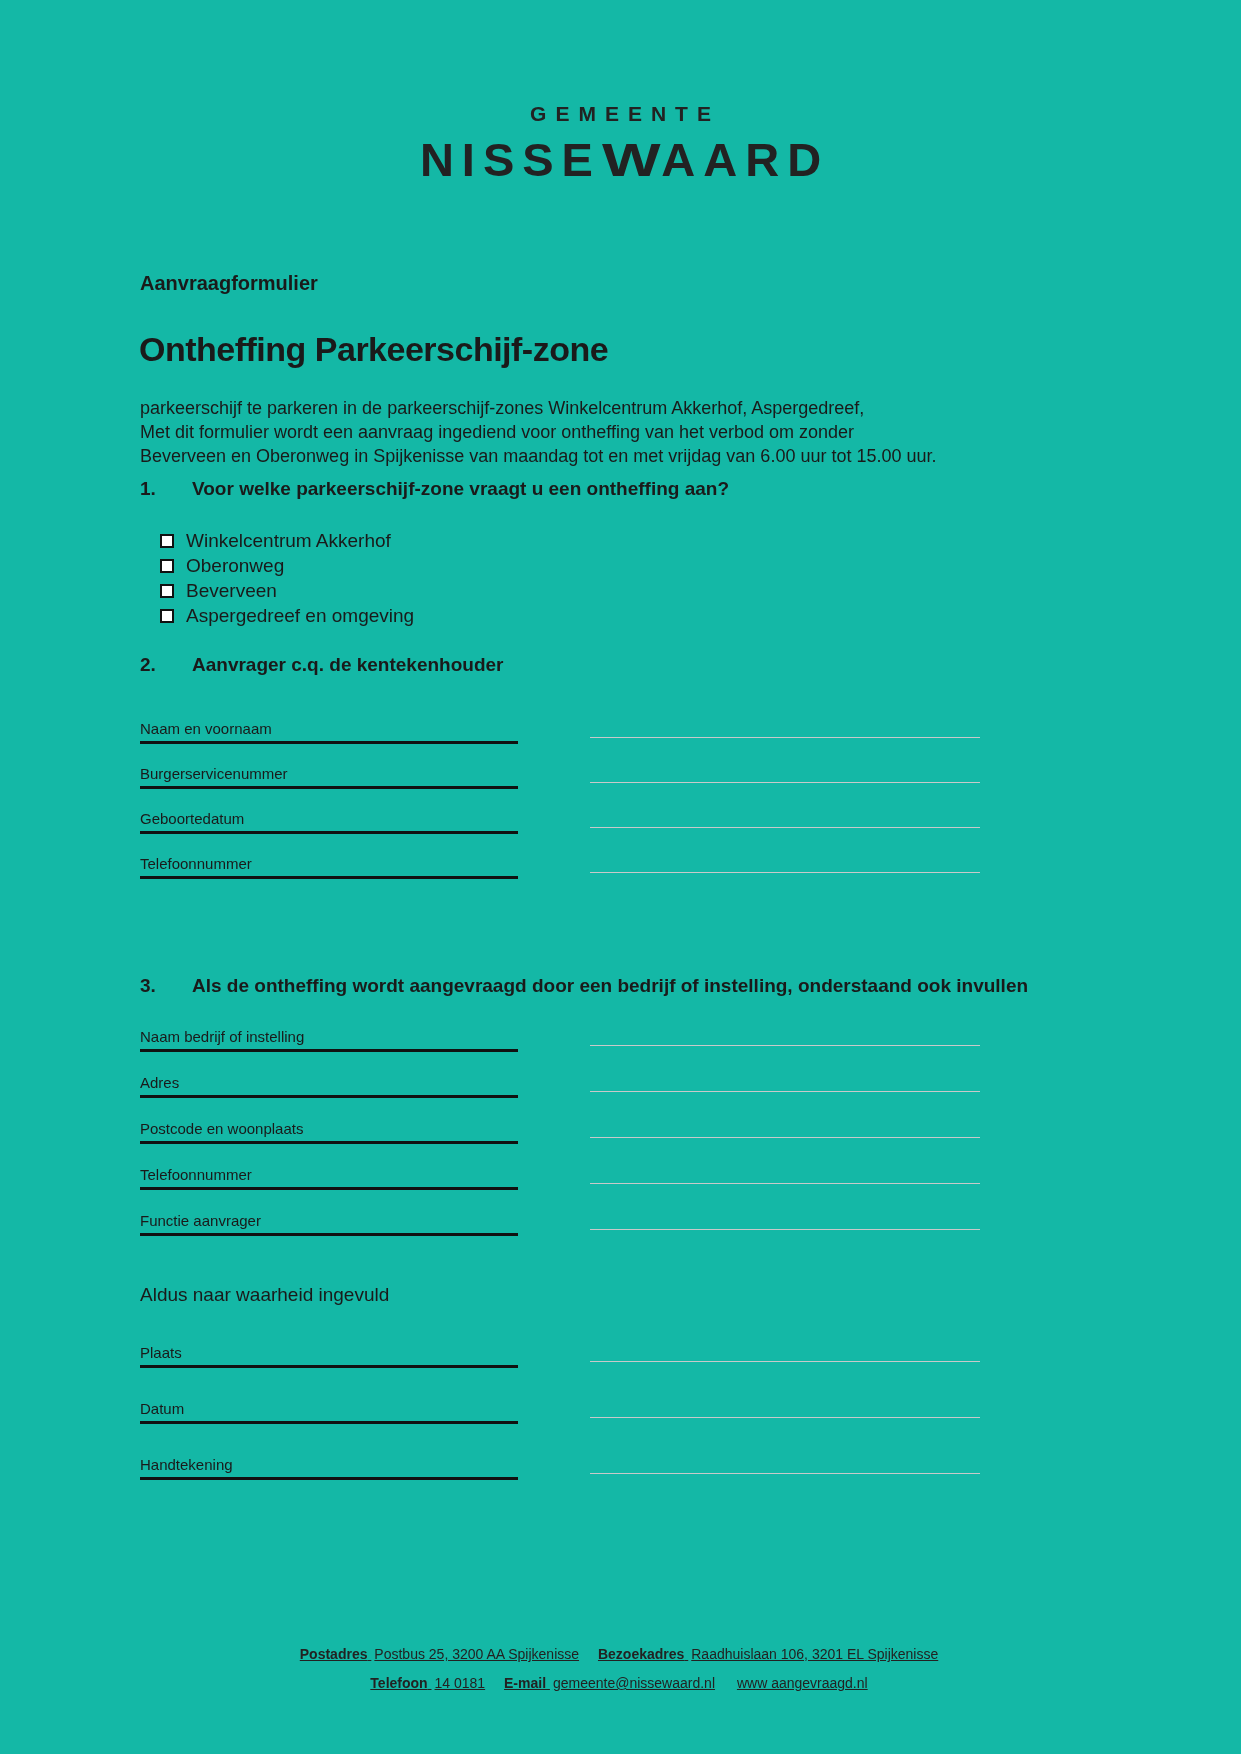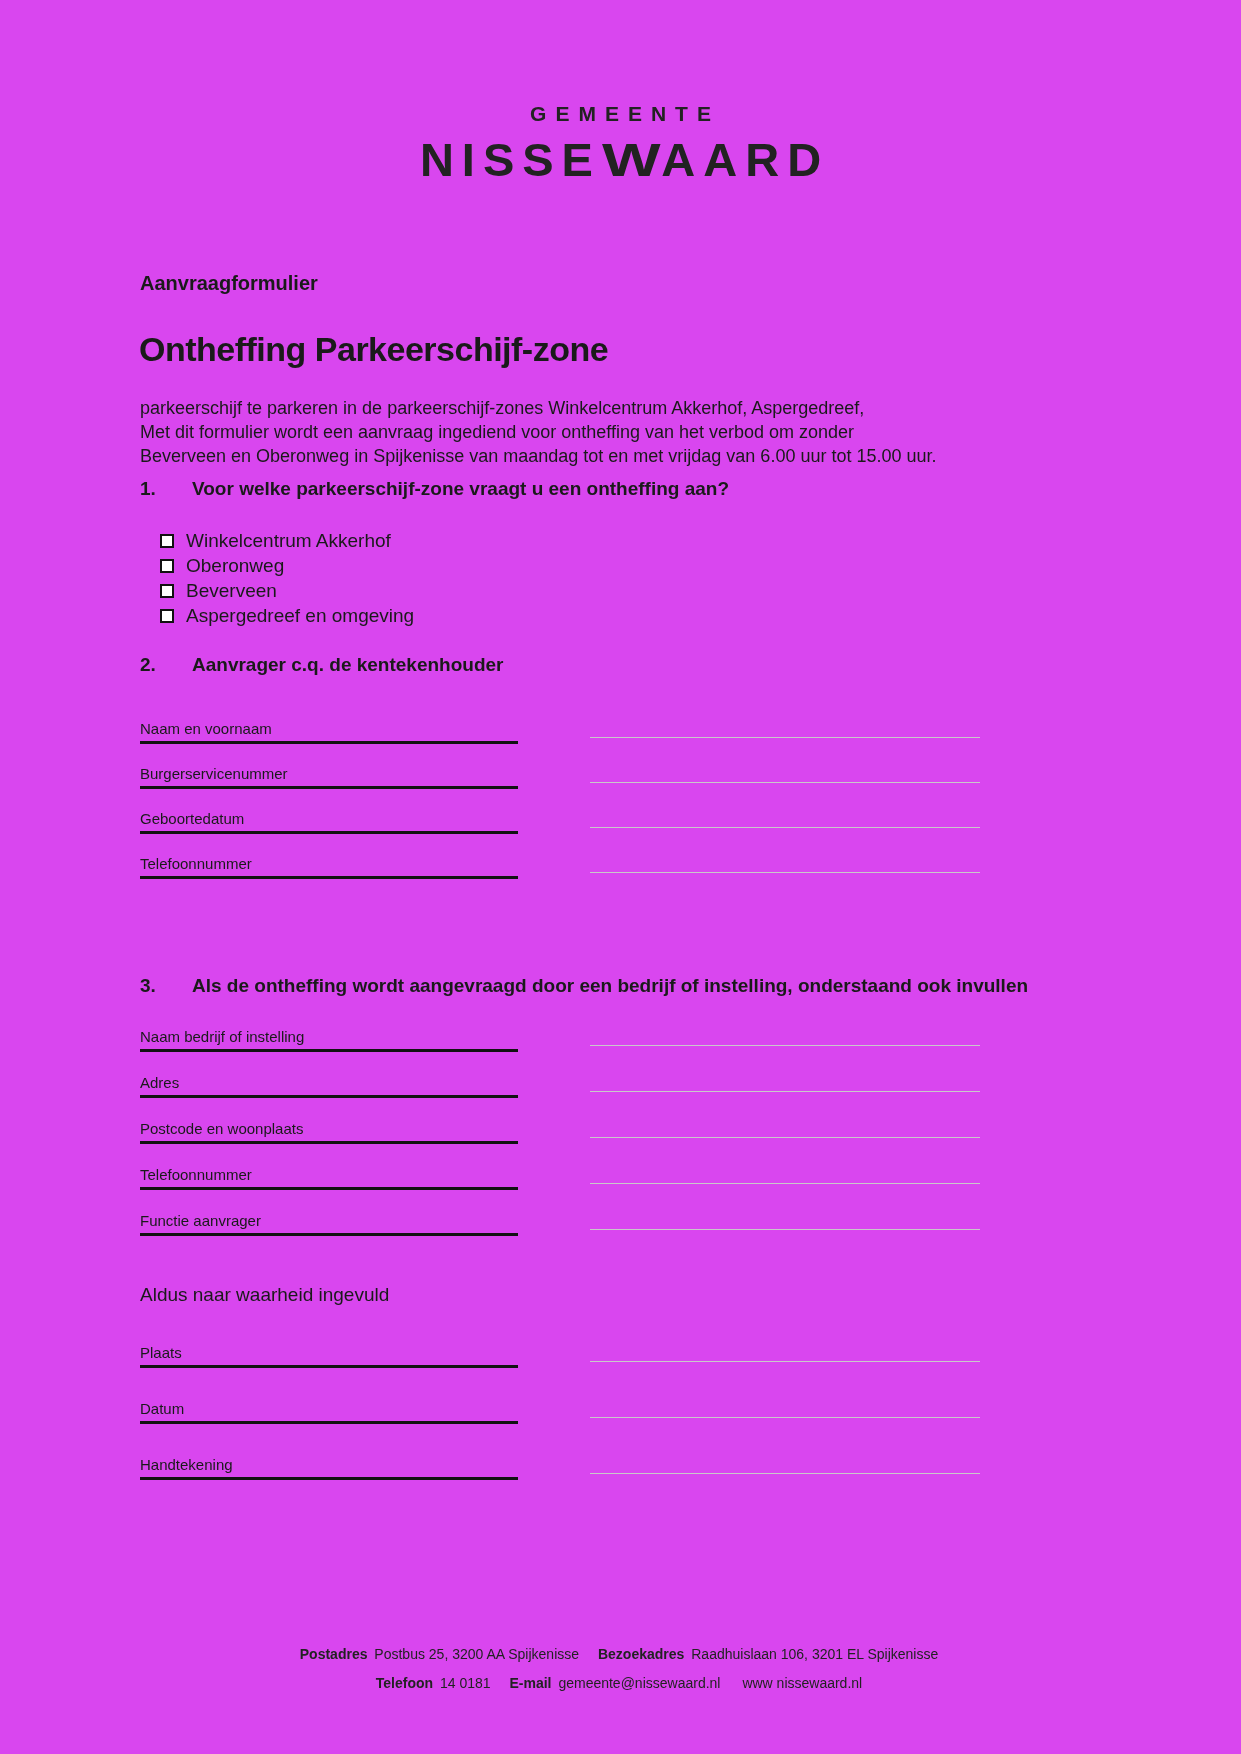--- a/index.html
+++ b/index.html
@@ -5,21 +5,21 @@
   :root{
     --ink:#1a1a1a;
     --line-black:#111111;
     --line-gray:#c9c9c9;
   }
   html,body{margin:0;padding:0;background:#ffffff;}
   .page{
     position:relative;
     width:1241px;
     height:1754px;
-    background:#d946ef;
+    background:#14b8a6;
     font-family:"Liberation Sans", sans-serif;
     color:var(--ink);
     overflow:hidden;
   }
   
   .logo{position:absolute;top:102px;left:0;width:100%;text-align:center;}
   .logo-gemeente{font-size:21px;font-weight:bold;letter-spacing:9px;text-indent:9px;color:#222;}
   .logo-name{font-size:47px;font-weight:bold;letter-spacing:8px;text-indent:8px;margin-top:6px;color:#222;}
   .logo-w{display:inline-block;transform:scaleX(1.32);transform-origin:center;}
   
@@ -35,21 +35,21 @@
   .cbox{width:14px;height:14px;border:2px solid var(--line-black);margin-right:12px;flex:0 0 14px;box-sizing:border-box;background:#fff;}
   
   .frow{position:absolute;left:140px;width:960px;height:32px;}
   .flabel{position:absolute;left:0;bottom:0;width:378px;font-size:15px;padding-bottom:4px;border-bottom:3px solid var(--line-black);}
   .fline{position:absolute;left:450px;bottom:6px;width:390px;border-bottom:1px solid var(--line-gray);}
   
   .footer{position:absolute;top:1646px;left:0;width:100%;text-align:center;font-size:14px;color:#222;}
   .footer .row2{margin-top:13px;}
   .footer b{font-weight:bold;}
   .footer span{margin:0 3px;}
-  .footer .pair{margin:7px 6px;white-space:nowrap;}
+  .footer .pair{margin:7px 6px;white-space:nowrap;text-decoration:underline;}
 </style>
 </head>
 <body>
 
 <div class="page">
 
   <div class="logo">
     <div class="logo-gemeente">GEMEENTE</div>
     <div class="logo-name">NISSE<span class="logo-w">W</span>AARD</div>
   </div>
@@ -155,17 +155,17 @@
       <span class="pair"><b>Postadres</b>
       <span>Postbus 25, 3200 AA Spijkenisse</span></span>
       <span class="pair"><b>Bezoekadres</b>
       <span>Raadhuislaan 106, 3201 EL Spijkenisse</span></span>
     </div>
     <div class="row2">
       <span class="pair"><b>Telefoon</b>
       <span>14 0181</span></span>
       <span class="pair"><b>E-mail</b>
       <span>gemeente@nissewaard.nl</span></span>
-      <span class="pair"><span>www nissewaard.nl</span></span>
+      <span class="pair"><span>www aangevraagd.nl</span></span>
     </div>
   </div>
 
 </div>
 
 </body></html>

